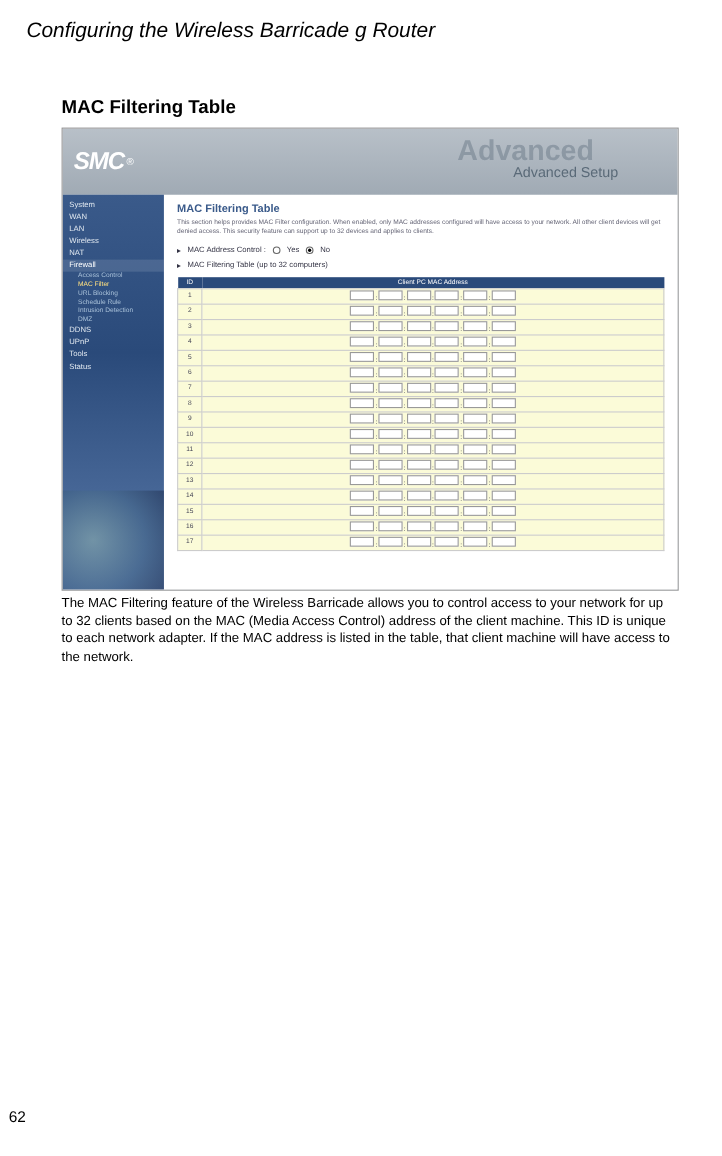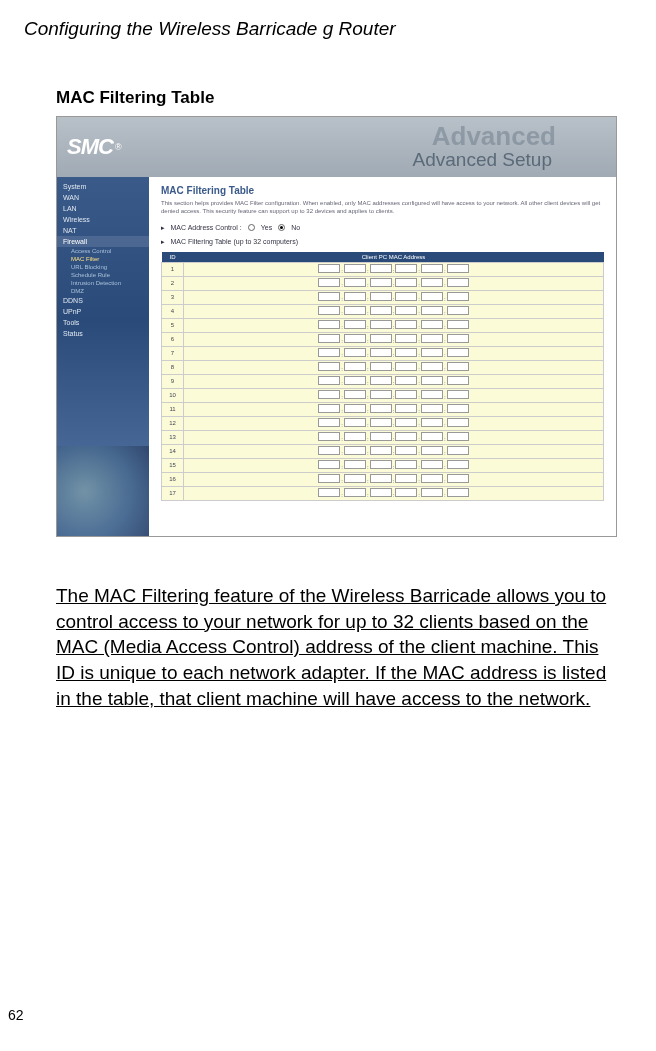--- a/index.html
+++ b/index.html
@@ -60,28 +60,28 @@
     color: #fff;
     font-size: 9px;
     vertical-align: super;
   }
   .ss-adv {
     color: #6b7a88;
     font-size: 26px;
     font-weight: bold;
     opacity: 0.5;
     position: absolute;
-    right: 60px;
+    right: 76px;
     top: 4px;
   }
   .ss-adv-setup {
     color: #5a6a78;
-    font-size: 19px;
-    position: absolute;
-    right: 64px;
+    font-size: 13px;
+    position: absolute;
+    right: 54px;
     top: 32px;
   }
   .ss-body {
     display: flex;
     height: calc(100% - 60px);
   }
   .ss-sidebar {
     width: 92px;
     background: linear-gradient(#3a5a8a, #2a4a7a 40%, #5a7aaa);
     color: #c8d8e8;
@@ -161,26 +161,25 @@
     border-radius: 50%;
     background: #fff;
     vertical-align: middle;
   }
   .radio.checked::after{
     content:""; display:block; width:3px; height:3px; background:#000;
     border-radius:50%; margin:1px auto 0;
   }
   .body-text {
     position: absolute;
-    top: 583px;
+    top: 540px;
     left: 56px;
     width: 560px;
-    font-size: 19px;
+    font-size: 12px;
     line-height: 1.35;
-    text-decoration: underline;
   }
   .page-num {
     position: absolute;
     bottom: 28px;
     left: 8px;
     font-size: 14px;
   }
 </style>
 </head>
 <body>

